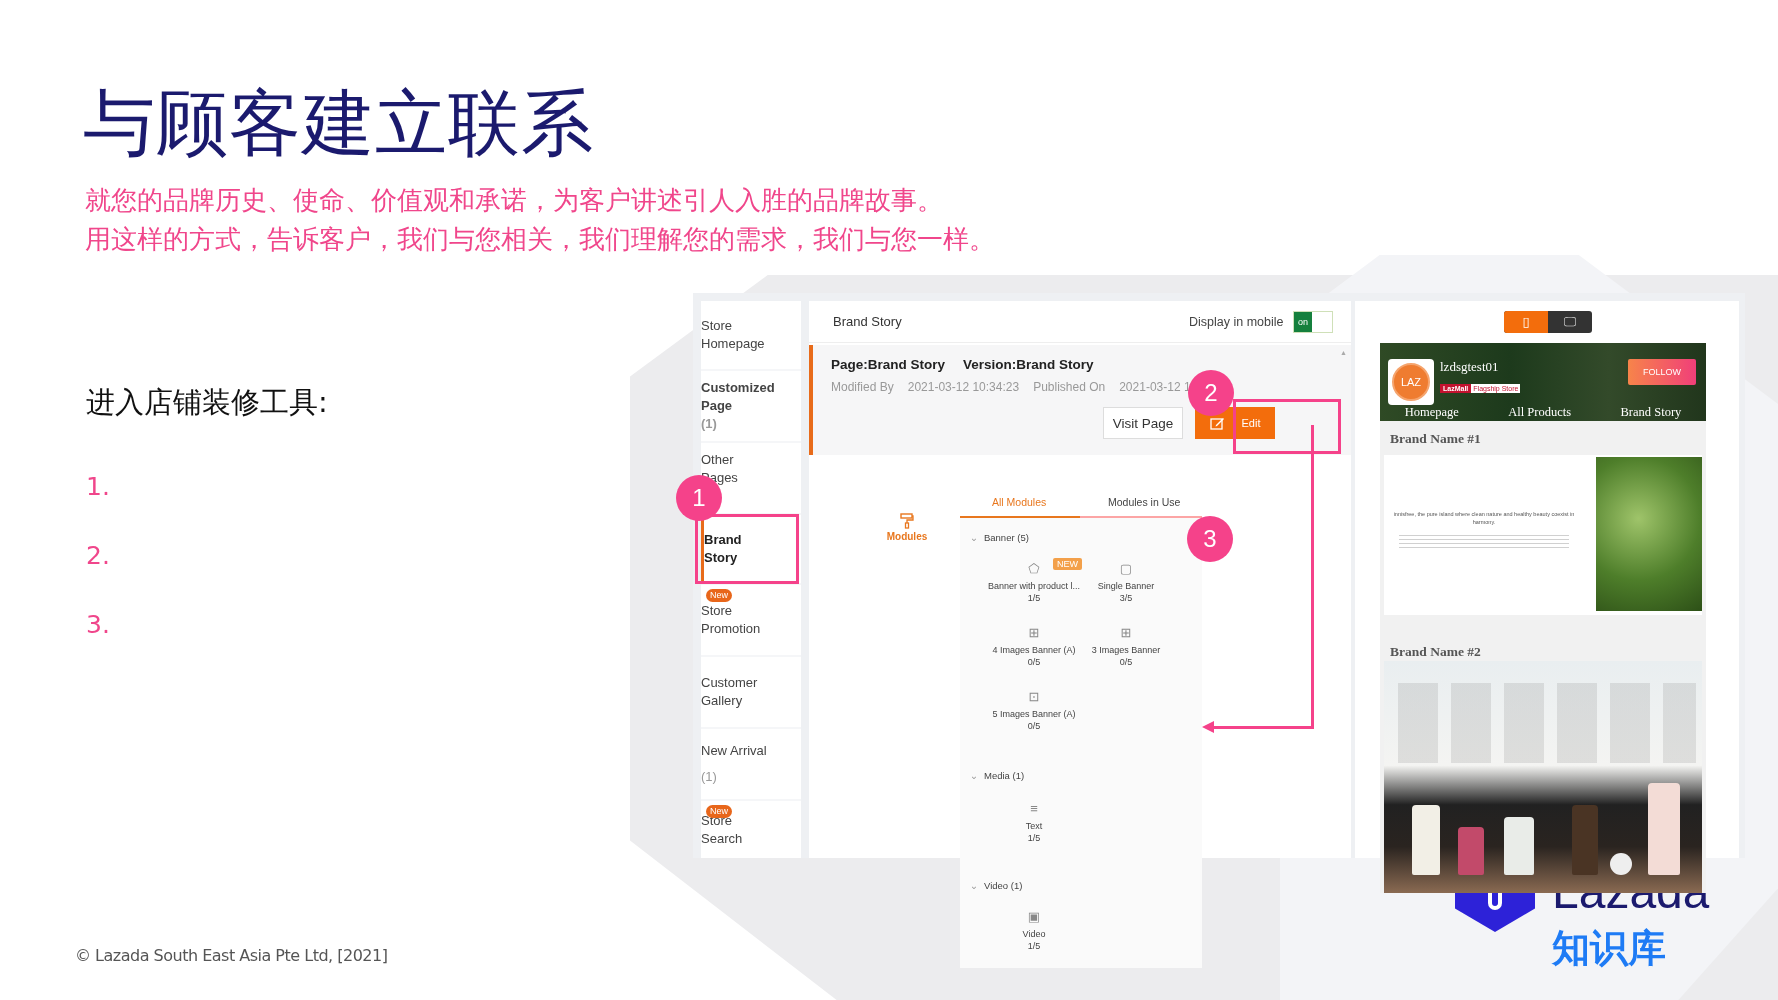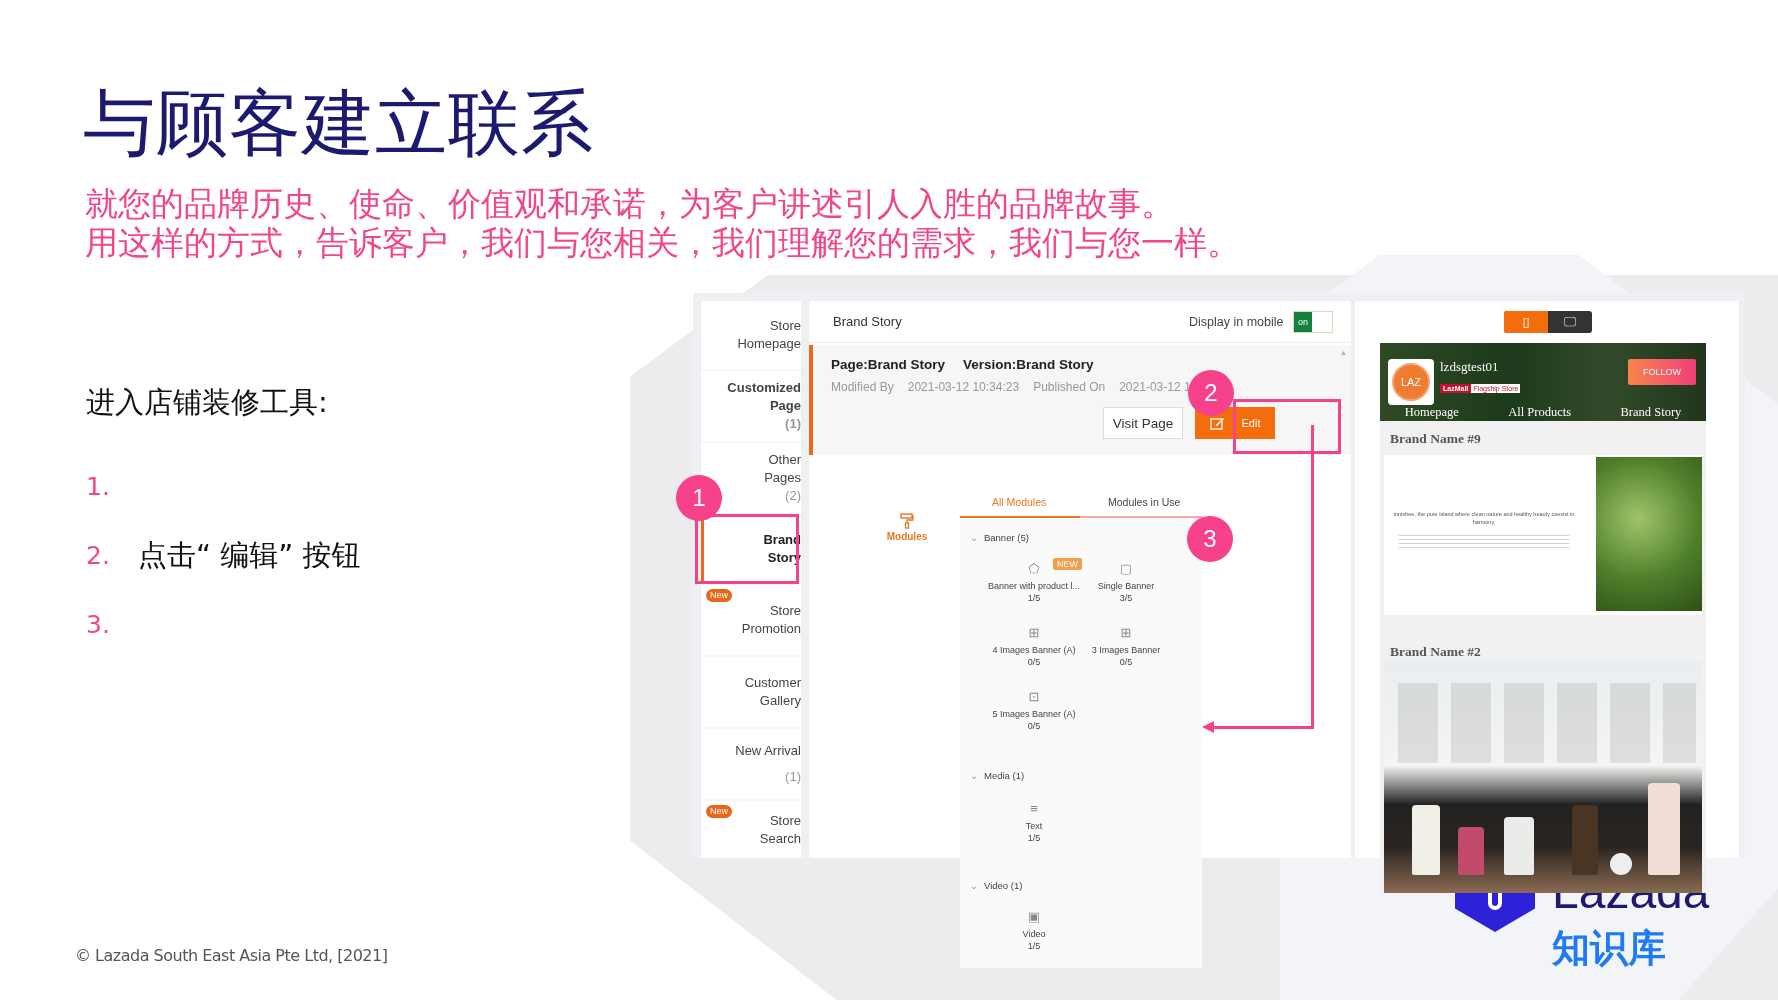--- a/index.html
+++ b/index.html
@@ -6,42 +6,42 @@
   html, body { width: 1778px; height: 1000px; overflow: hidden; background: #ffffff; }
   body { position: relative; font-family: "DejaVu Sans", "Liberation Sans", sans-serif; color: #222; }
 
   
   .bg-hex { position: absolute; left: 630px; top: 275px; width: 1148px; height: 725px; background: #ececee;
     clip-path: polygon(12% 0%, 100% 0%, 100% 100%, 18% 100%, 0% 78%, 0% 14%); }
   .bg-hex2 { position: absolute; left: 1280px; top: 255px; width: 498px; height: 745px; background: #f3f4f7;
     clip-path: polygon(20% 0%, 60% 0%, 100% 20%, 100% 85%, 80% 100%, 0% 100%, 0% 10%); }
 
   .title { position: absolute; left: 83px; top: 76px; font-size: 72px; color: #1b1a6e; letter-spacing: 1px; font-weight: 500; }
-  .subtitle { position: absolute; left: 85px; font-size: 33px; color: #f0468b; line-height: 1.1; white-space: nowrap; }
+  .subtitle { position: absolute; left: 85px; font-size: 26px; color: #f0468b; line-height: 1.1; white-space: nowrap; }
   .sub1 { top: 186px; }
   .sub2 { top: 225px; }
 
   .intro { position: absolute; left: 86px; top: 383px; font-size: 29px; color: #111; }
   .steps { position: absolute; left: 86px; top: 452px; list-style: none; }
   .steps li { height: 69px; display: flex; align-items: center; font-size: 29px; color: #111; }
   .steps .num { width: 52px; color: #f0468b; font-size: 25px; }
 
   .footer { position: absolute; left: 75px; top: 946px; font-size: 16px; color: #555; letter-spacing: -0.5px; }
 
   
   .logo-hex { position: absolute; left: 1455px; top: 880px; width: 80px; height: 52px; background: #2d22d8;
     clip-path: polygon(0 0, 100% 0, 100% 55%, 50% 100%, 0 55%); }
   .logo-hex .mark { position: absolute; left: 33px; top: 6px; width: 14px; height: 24px; border: 4px solid #fff; border-top: none; border-radius: 0 0 8px 8px; }
   .logo-word { position: absolute; left: 1552px; top: 868px; font-size: 48px; color: #1b1a6e; font-family: "Liberation Sans", sans-serif; font-weight: 500; line-height: 1; clip-path: inset(28% 0 0 0); }
   .logo-cn { position: absolute; left: 1552px; top: 923px; font-size: 38px; color: #1e7bf5; font-weight: bold; }
 
   
   .shot { position: absolute; left: 693px; top: 293px; width: 1052px; height: 565px; background: #eef0f3; }
   .nav { position: absolute; left: 8px; top: 8px; width: 100px; height: 557px; background: #f5f6f8; }
-  .nav-item { position: absolute; left: 0; width: 100px; background: #fff; text-align: right; font-size: 13px; color: #444; line-height: 18px; display: flex; flex-direction: column; justify-content: center; font-family: "Liberation Sans", sans-serif; }
+  .nav-item { position: absolute; left: 0; width: 100px; background: #fff; text-align: left; font-size: 13px; color: #444; line-height: 18px; display: flex; flex-direction: column; justify-content: center; font-family: "Liberation Sans", sans-serif; }
   .nav-item .count { color: #999; }
   .nav-item.active { font-weight: bold; color: #222; border-left: 3px solid #e86b1a; }
   .nav-item .new-badge { position: absolute; left: 5px; top: 4px; background: #e8661a; color: #fff; font-size: 9px; border-radius: 8px; padding: 1px 4px; line-height: 11px; font-weight: normal; }
 
   .main { position: absolute; left: 116px; top: 8px; width: 542px; height: 557px; background: #fff; }
   .main-header { position: absolute; left: 0; top: 0; width: 542px; height: 42px; border-bottom: 1px solid #eee; font-family: "Liberation Sans", sans-serif; }
   .main-header .h-title { position: absolute; left: 24px; top: 13px; font-size: 13px; color: #333; }
   .main-header .h-toggle-label { position: absolute; left: 380px; top: 14px; font-size: 12.5px; color: #444; }
   .toggle { position: absolute; left: 484px; top: 10px; width: 40px; height: 22px; border: 1px solid #cfe0b8; background: #fff; }
   .toggle .on { position: absolute; left: 0; top: 0; width: 18px; height: 20px; background: #15803d; color: #fff; font-size: 9px; line-height: 20px; text-align: center; }
@@ -110,21 +110,20 @@
 <div class="subtitle sub1">就您的品牌历史、使命、价值观和承诺，为客户讲述引人入胜的品牌故事。</div>
 <div class="subtitle sub2">用这样的方式，告诉客户，我们与您相关，我们理解您的需求，我们与您一样。</div>
 
 <div class="intro">进入店铺装修工具:</div>
 <ol class="steps">
   <li>
       <span class="num">1.</span>
     </li>
   <li>
       <span class="num">2.</span>
-      <span>点击“ 编辑” 按钮</span>
     </li>
   <li>
       <span class="num">3.</span>
     </li>
 </ol>
 
 <div class="footer">©  Lazada South East Asia Pte Ltd, [2021]</div>
 
 <div class="logo-hex">
     <div class="mark"></div>
@@ -273,21 +272,21 @@
       </div>
     <div class="store-name">lzdsgtest01</div>
     <div class="lazmall"><span class="a">LazMall</span><span class="b">Flagship Store</span></div>
     <div class="follow">FOLLOW</div>
     <div class="store-tabs">
       <span>Homepage</span>
       <span>All Products</span>
       <span>Brand Story</span>
     </div>
   </div>
-  <div class="brand-h" style="top:88px;">Brand Name #9</div>
+  <div class="brand-h" style="top:88px;">Brand Name #1</div>
   <div class="brand1">
     <div class="txt">innisfree, the pure island where clean nature and healthy beauty coexist in harmony.</div>
     <div class="txt2"></div>
     <div class="leaf"></div>
   </div>
   <div class="brand-h" style="top:301px;">Brand Name #2</div>
   <div class="brand2">
     <div class="cols"></div>
     <div class="bottle" style="left:28px;width:28px;height:70px;background:#f2efe6;"></div>
     <div class="bottle" style="left:74px;width:26px;height:48px;background:#c24a6a;"></div>

